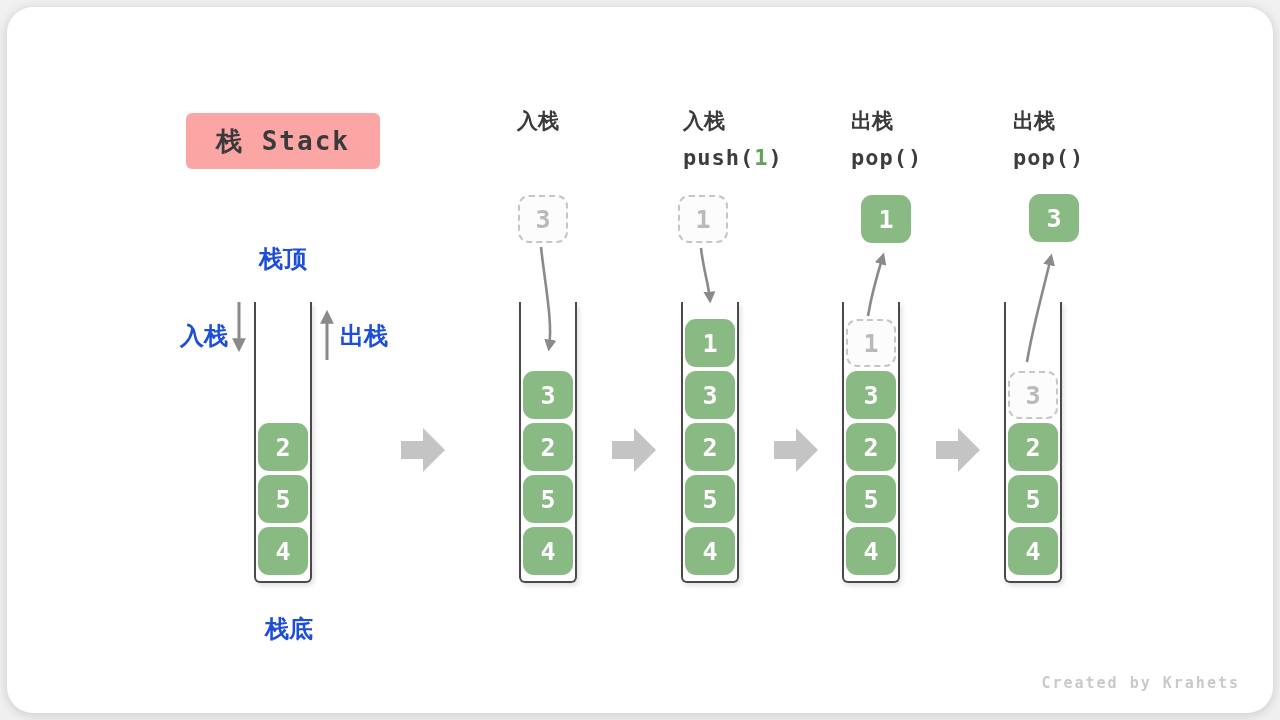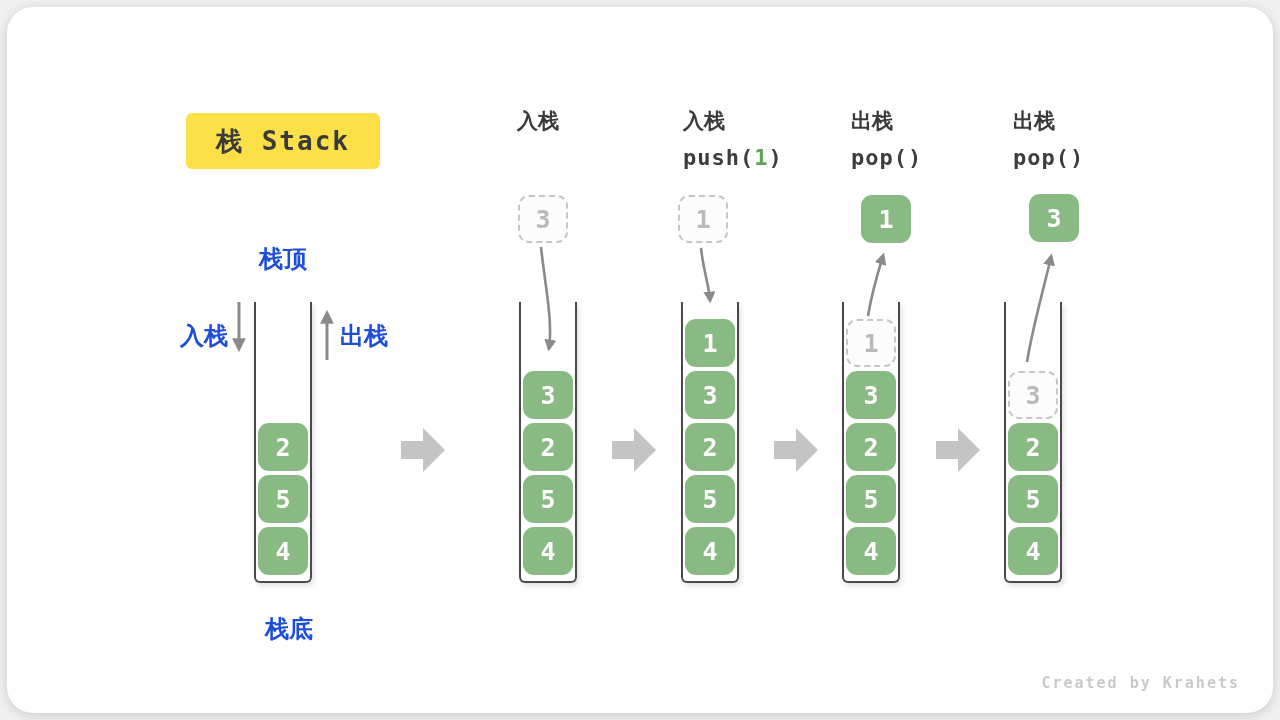--- a/index.html
+++ b/index.html
@@ -15,21 +15,21 @@
     font-family:"DejaVu Sans","Liberation Sans",sans-serif;
     overflow:hidden;
   }
   .card{
     position:absolute;left:7px;top:7px;width:1266px;height:706px;
     background:#ffffff;border-radius:26px;
     box-shadow:0 2px 12px rgba(0,0,0,0.16);
   }
   .title-box{
     position:absolute;left:186px;top:113px;width:194px;height:56px;
-    background:#fde047;border-radius:6px;
+    background:#fca5a5;border-radius:6px;
     display:flex;align-items:center;justify-content:center;
     font-family:"DejaVu Sans Mono","Liberation Mono",monospace;
     font-size:26px;font-weight:600;color:#3a3a3a;letter-spacing:2px;
   }
   .op{position:absolute;top:107px;width:170px;}
   .op-name{font-size:21px;font-weight:600;color:#3a3a3a;}
   .op-code{
     margin-top:10px;
     font-family:"DejaVu Sans Mono","Liberation Mono",monospace;
     font-size:22px;font-weight:600;color:#3d3d3d;letter-spacing:1px;

